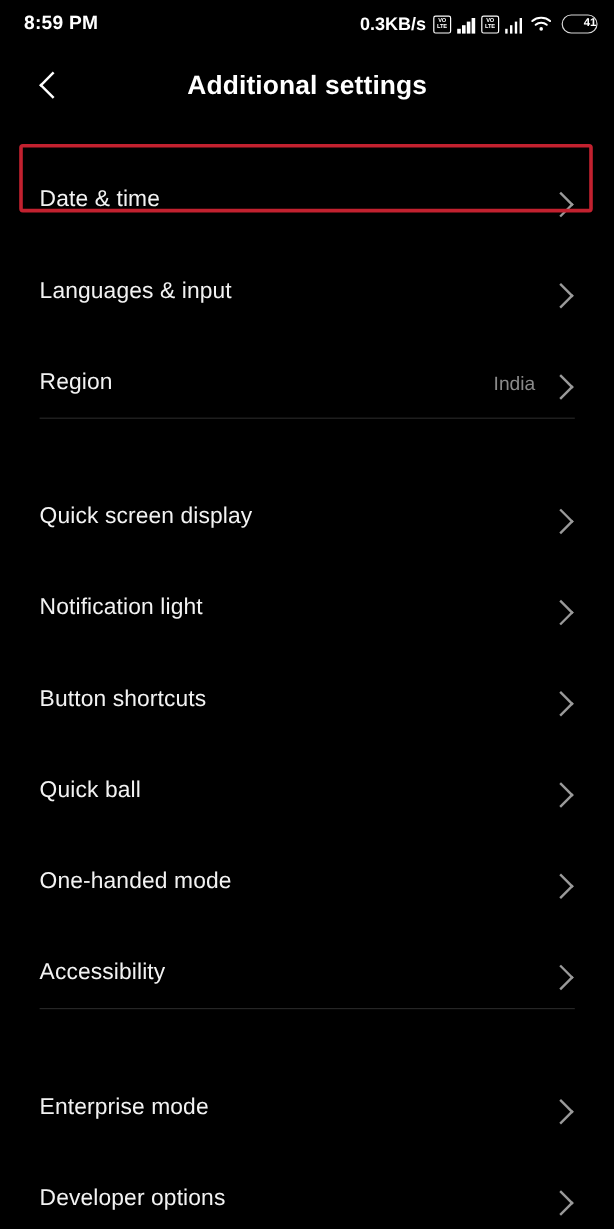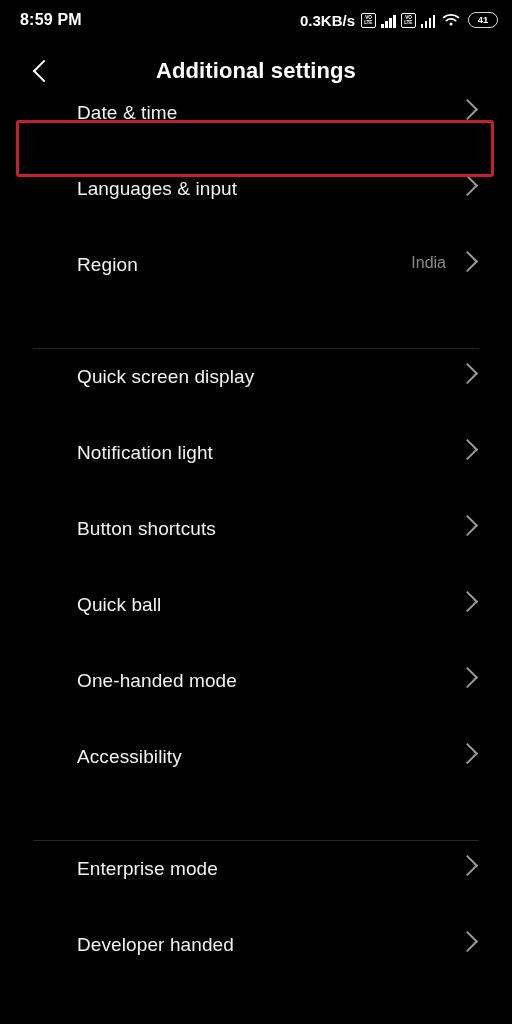--- a/index.html
+++ b/index.html
@@ -84,21 +84,21 @@
     margin-right: 1px;
   }
   .battery-icon {
     width: 30px;
     height: 16px;
     border: 1.5px solid #d8d8d8;
     border-radius: 8px;
     box-sizing: border-box;
     display: flex;
     align-items: center;
-    justify-content: center;
+    justify-content: flex-end;
     margin-left: 2px;
   }
   .battery-level {
     font-size: 9.5px;
     font-weight: bold;
     color: #ffffff;
     line-height: 1;
   }
 
   
@@ -128,25 +128,24 @@
     letter-spacing: 0.1px;
   }
 
   
   .list {
     position: relative;
   }
   .row {
     height: 76px;
     display: flex;
-    align-items: flex-start;
+    align-items: flex-end;
     padding: 0 33px;
     box-sizing: border-box;
     position: relative;
-    margin-left: 44px;
   }
   .row-label {
     font-size: 19px;
     color: #f2f2f2;
     flex: 1;
     letter-spacing: 0.1px;
   }
   .row-value {
     font-size: 16px;
     color: #8a8a8a;
@@ -286,18 +285,18 @@
       <div class="chev"></div>
     </div>
     <div class="divider-wrap">
       <div class="divider"></div>
     </div>
     <div class="row">
       <div class="row-label">Enterprise mode</div>
       <div class="chev"></div>
     </div>
     <div class="row">
-      <div class="row-label">Developer handed</div>
+      <div class="row-label">Developer options</div>
       <div class="chev"></div>
     </div>
   </div>
 
 <div class="highlight-box"></div>
 
 </body></html>

